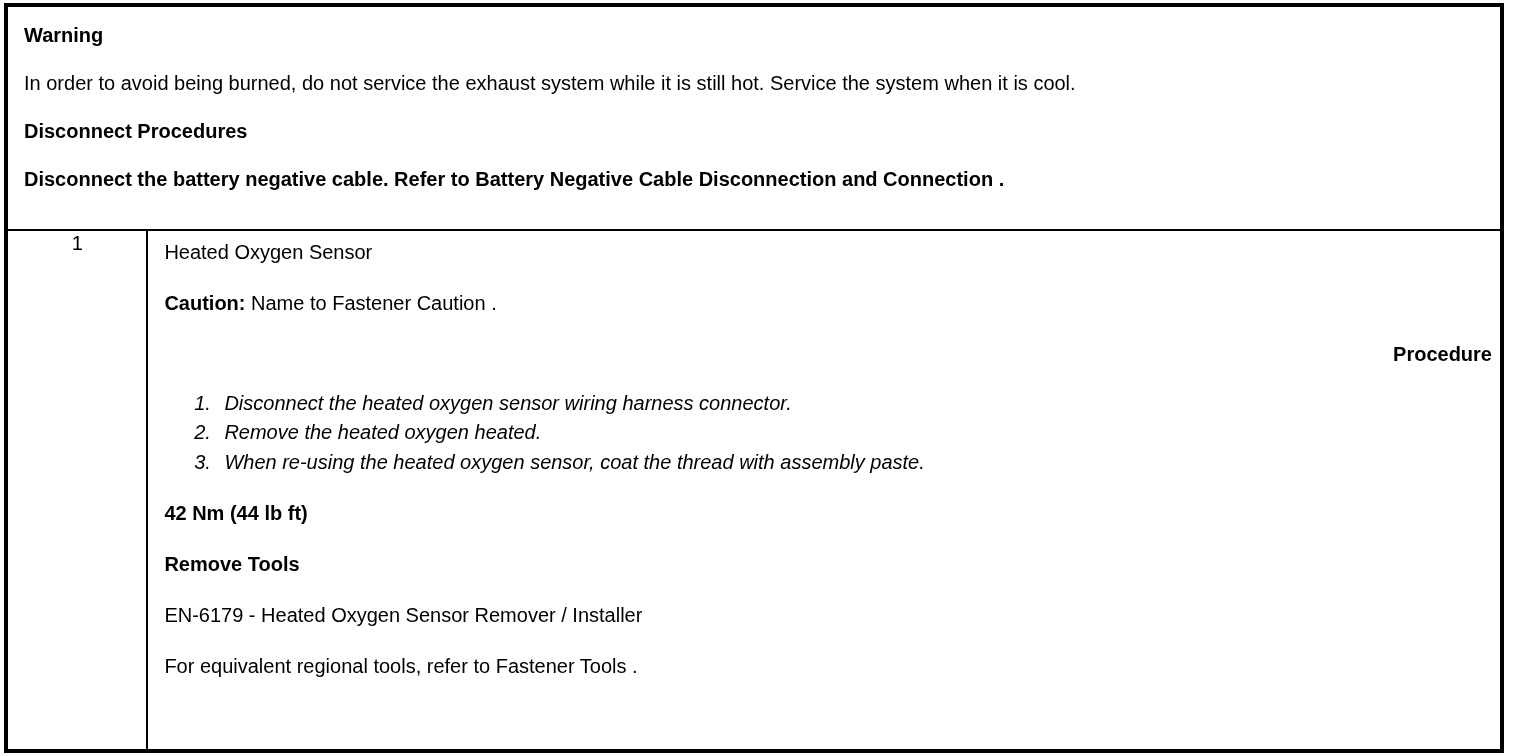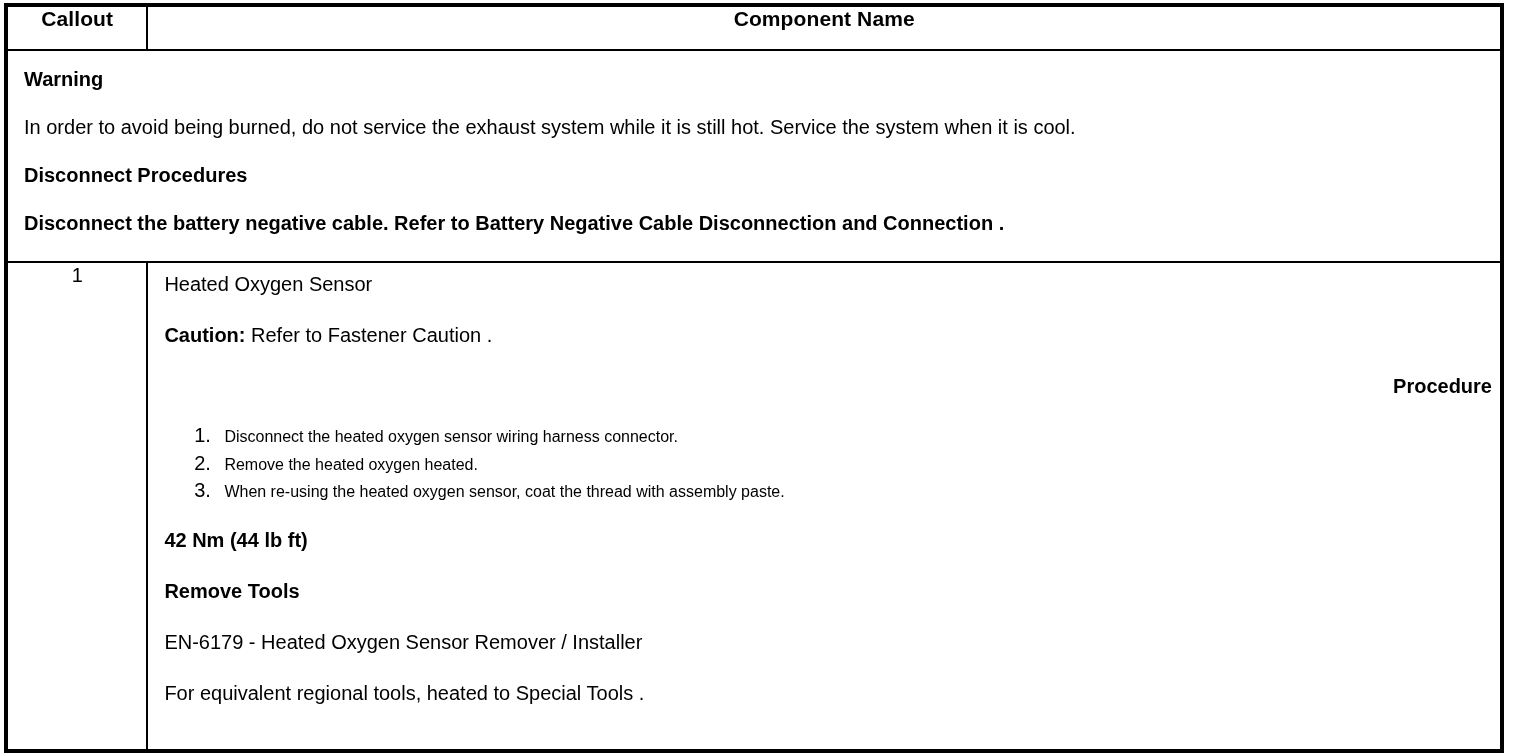--- a/index.html
+++ b/index.html
@@ -97,74 +97,71 @@
     text-align: right;
   }
 
   ol.proc-list {
     margin: 0 0 26px 0;
     padding: 0 0 0 52px;
     list-style-position: outside;
     list-style-type: decimal;
   }
   ol.proc-list li {
-    font-size: 16px;
+    font-size: 20px;
     line-height: 1.47;
     padding-left: 8px;
+    font-style: italic;
   }
   ol.proc-list li::marker {
     font-size: 20px;
   }
 </style>
 </head>
 <body>
 
 <div class="page">
   <table class="service-table">
     <colgroup>
       <col class="c-callout">
       <col class="c-name">
     </colgroup>
     <tbody>
 
-      <tr>
-        <th class="hdr-cell">Callout</th>
-        <th class="hdr-cell">Component Name</th>
-      </tr>
 
       <tr>
         <td class="notice-cell" colspan="2">
           <p class="blk bold">Warning</p>
           <p class="blk">In order to avoid being burned, do not service the exhaust system while it is still hot. Service the system when it is cool.</p>
           <p class="blk bold">Disconnect Procedures</p>
           <p class="blk">Disconnect the battery negative cable. Refer to Battery Negative Cable Disconnection and Connection .</p>
         </td>
       </tr>
 
       <tr>
         <td class="callout-cell">1</td>
         <td class="detail-cell">
 
           <p class="blk">Heated Oxygen Sensor</p>
 
-          <p class="blk"><span class="bold">Caution:</span><span> Refer to Fastener Caution .</span></p>
+          <p class="blk"><span class="bold">Caution:</span><span> Name to Fastener Caution .</span></p>
 
           <p class="blk sub-head">Procedure</p>
 
           <ol class="proc-list">
             <li>Disconnect the heated oxygen sensor wiring harness connector.</li>
             <li>Remove the heated oxygen heated.</li>
             <li>When re-using the heated oxygen sensor, coat the thread with assembly paste.</li>
           </ol>
 
           <p class="blk bold">42 Nm (44 lb ft)</p>
 
           <p class="blk bold">Remove Tools</p>
 
           <p class="blk">EN-6179 - Heated Oxygen Sensor Remover / Installer</p>
 
-          <p class="blk last">For equivalent regional tools, heated to Special Tools .</p>
+          <p class="blk last">For equivalent regional tools, refer to Fastener Tools .</p>
 
         </td>
       </tr>
     </tbody>
   </table>
 </div>
 
 </body></html>

